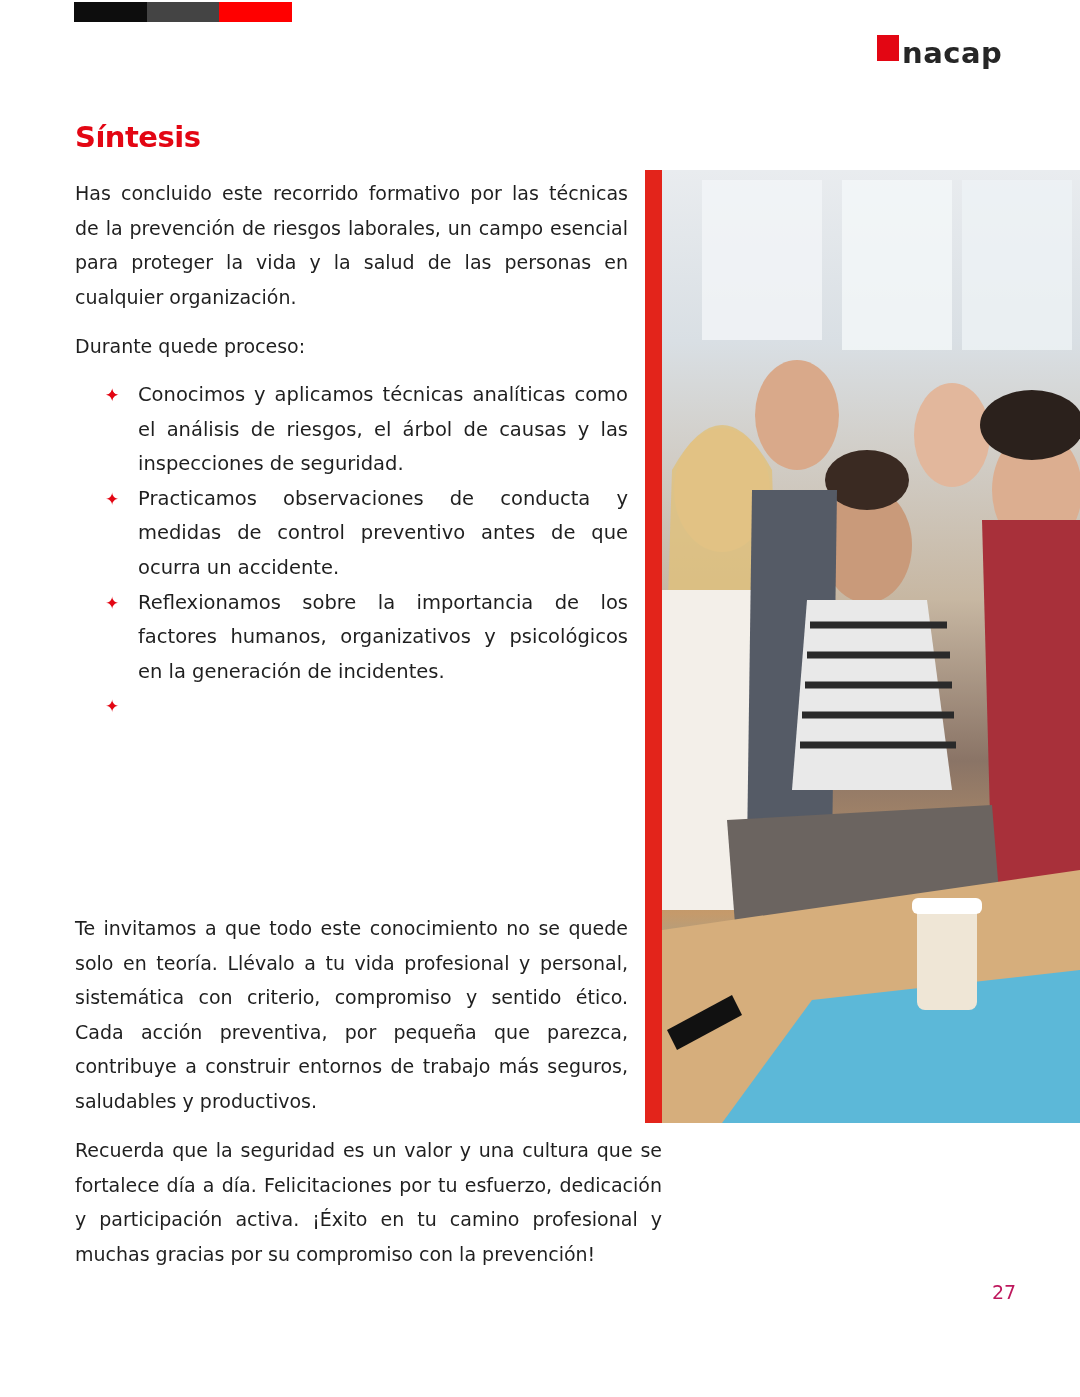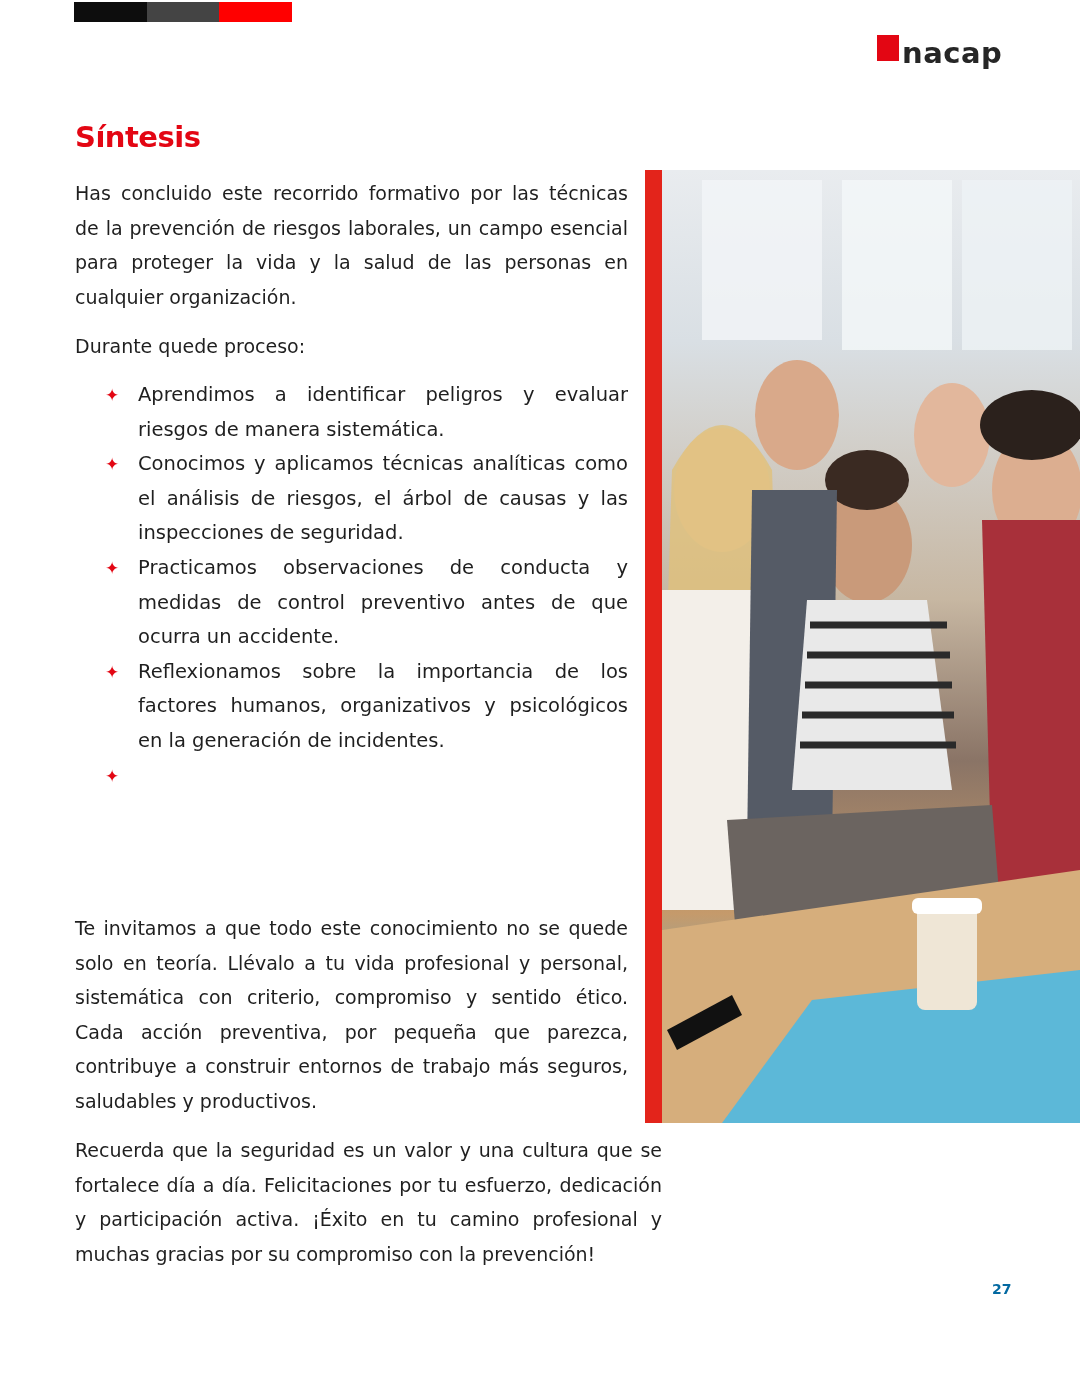--- a/index.html
+++ b/index.html
@@ -20,21 +20,21 @@
   .p1 { top: 176px; }
   .p2 { top: 329px; }
   .list { position: absolute; left: 105px; top: 378px; width: 523px; margin: 0; padding: 0; list-style: none; font-size: 19.5px; line-height: 34.6px; }
   .list li { position: relative; padding-left: 33px; text-align: justify; }
   .list li .bullet { position: absolute; left: 0; top: 0; color: #e30613; font-size: 17px; }
   .p3 { top: 911px; }
   .p4 { top: 1133px; width: 587px; }
   .photo-accent { position: absolute; left: 645px; top: 170px; width: 17px; height: 953px; background: #e3241b; }
   .photo { position: absolute; left: 662px; top: 170px; width: 418px; height: 953px; overflow: hidden;
     background: linear-gradient(180deg, #e9ecef 0%, #d9dfe4 18%, #c7b7a2 45%, #8a7466 62%, #c59a6b 78%, #5fb6d6 92%, #4aa8cf 100%); }
-  .page-num { position: absolute; left: 992px; top: 1281px; font-size: 14px; font-weight: bold; color: #0369a1; }
+  .page-num { position: absolute; left: 992px; top: 1281px; font-size: 19px; font-weight: normal; color: #be185d; }
 </style>
 </head>
 <body>
 
 <div class="topbar">
   <span style="background:#0d0d0d"></span>
   <span style="background:#444444"></span>
   <span style="background:#ff0000"></span>
 </div>
 
@@ -47,21 +47,21 @@
 
 <div class="col p1">
   <p>Has concluido este recorrido formativo por las técnicas de la prevención de riesgos laborales, un campo esencial para proteger la vida y la salud de las personas en cualquier organización.</p>
 </div>
 
 <div class="col p2">
   <p>Durante quede proceso:</p>
 </div>
 
 <ul class="list">
-  <li><span class="bullet">✦</span><span>Aprendimos a identificar peligros y evaluar riesgos de manera sistemática.</span></li>
+  <li><span class="bullet">✦</span></li>
   <li><span class="bullet">✦</span><span>Conocimos y aplicamos técnicas analíticas como el análisis de riesgos, el árbol de causas y las inspecciones de seguridad.</span></li>
   <li><span class="bullet">✦</span><span>Practicamos observaciones de conducta y medidas de control preventivo antes de que ocurra un accidente.</span></li>
   <li><span class="bullet">✦</span><span>Reflexionamos sobre la importancia de los factores humanos, organizativos y psicológicos en la generación de incidentes.</span></li>
   <li><span class="bullet">✦</span></li>
 </ul>
 
 <div class="col p3">
   <p>Te invitamos a que todo este conocimiento no se quede solo en teoría. Llévalo a tu vida profesional y personal, sistemática con criterio, compromiso y sentido ético. Cada acción preventiva, por pequeña que parezca, contribuye a construir entornos de trabajo más seguros, saludables y productivos.</p>
 </div>
 

